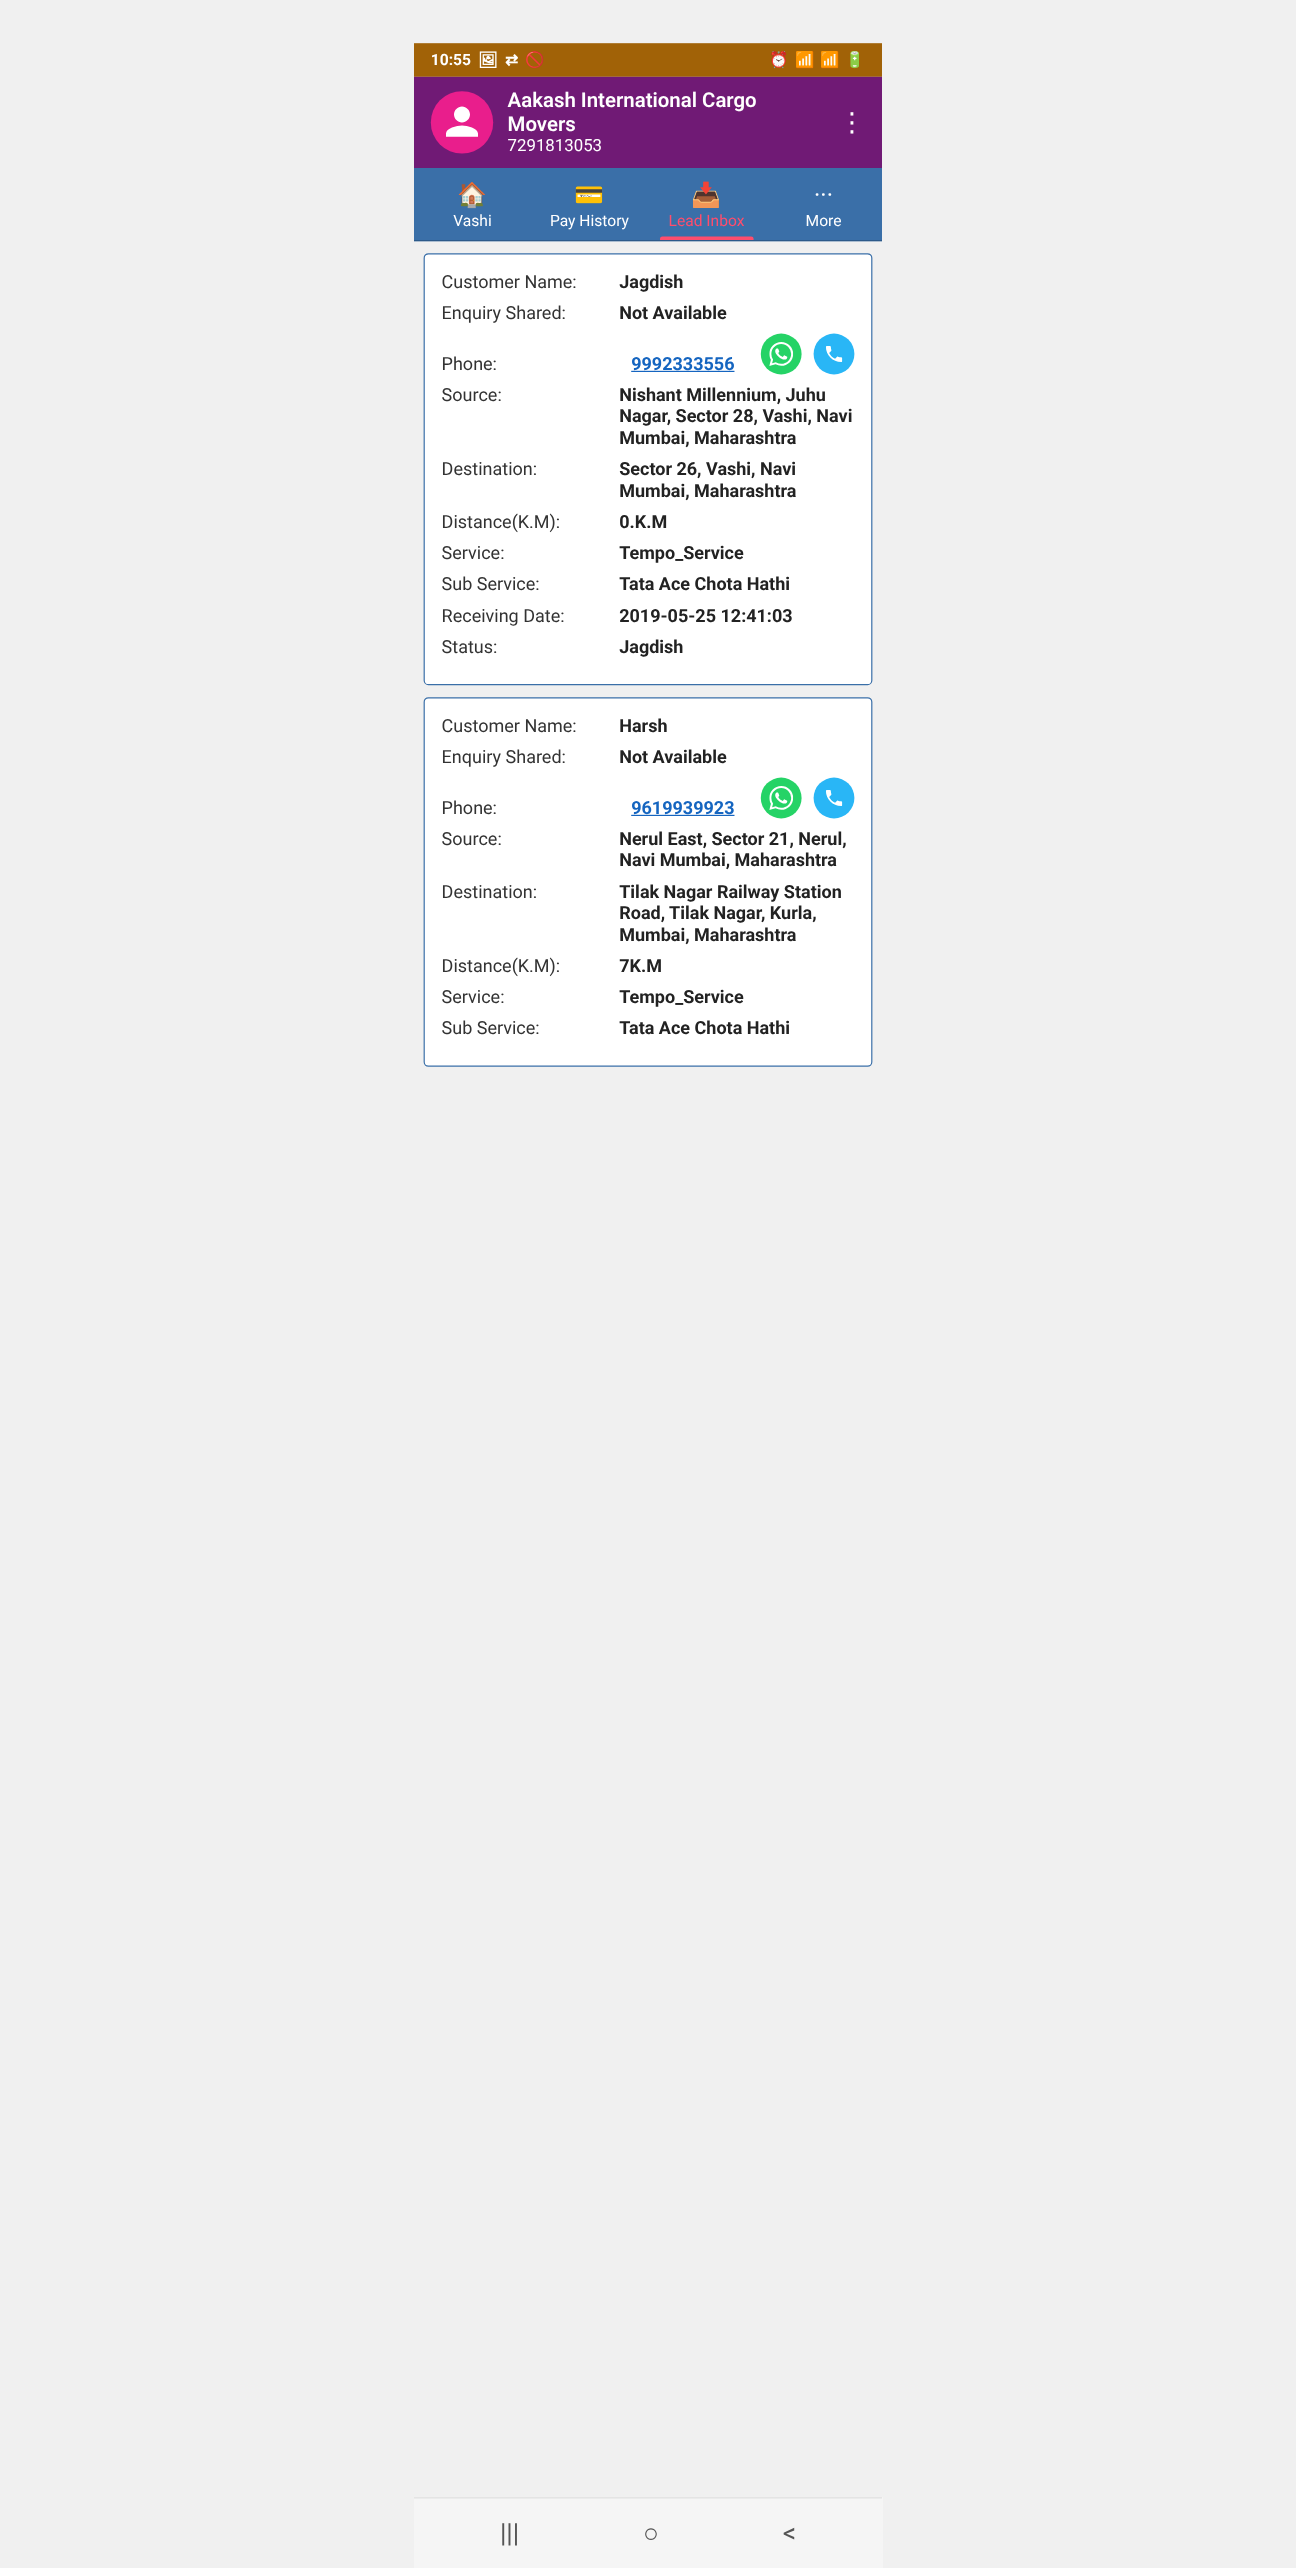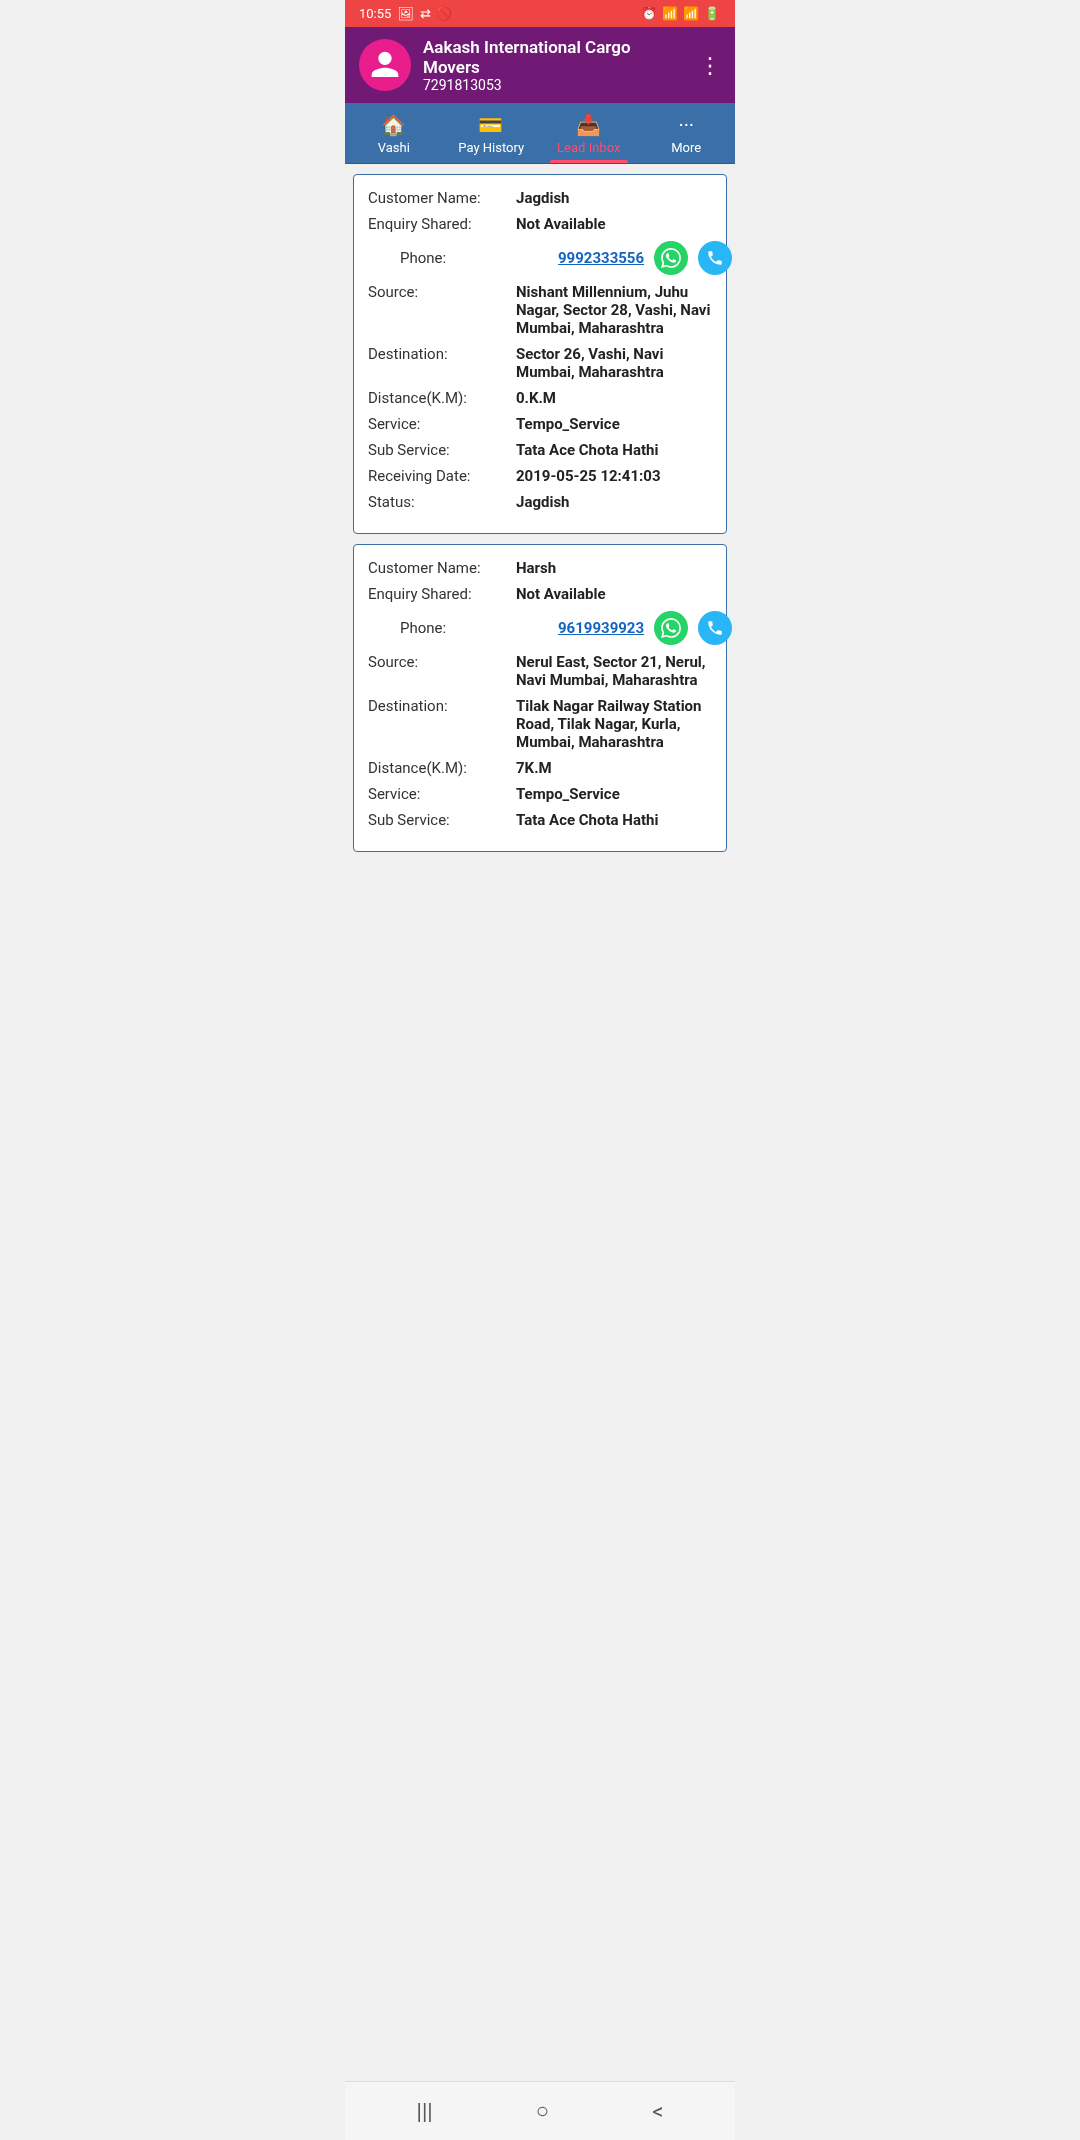--- a/index.html
+++ b/index.html
@@ -7,28 +7,29 @@
     body {
       width: 390px;
       margin: 0 auto;
       font-family: 'Roboto', Arial, sans-serif;
       background: #f0f0f0;
       font-size: 15px;
     }
 
     
     .status-bar {
-      background: #ef4444;
+      background: #a16207;
       color: white;
       display: flex;
       justify-content: space-between;
       align-items: center;
       padding: 6px 14px;
       font-size: 13px;
-      font-weight: 400;
+      font-weight: 700;
+      margin-top: 36px;
     }
     .status-bar-left { display: flex; align-items: center; gap: 6px; }
     .status-bar-right { display: flex; align-items: center; gap: 5px; }
 
     
     .header {
       background: #701a75;
       display: flex;
       align-items: center;
       padding: 10px 14px;
@@ -115,24 +116,23 @@
       font-weight: 700;
       flex: 1;
     }
     .lead-value.link {
       color: #1565c0;
       text-decoration: underline;
       font-weight: 700;
     }
     .phone-row {
       display: flex;
-      align-items: center;
+      align-items: flex-end;
       gap: 10px;
       margin-bottom: 8px;
-      margin-left: 32px;
     }
     .phone-row .lead-label {
       min-width: 148px;
     }
     .phone-icons { display: flex; align-items: center; gap: 10px; }
     .whatsapp-icon {
       width: 34px;
       height: 34px;
       background: #25d366;
       border-radius: 50%;

